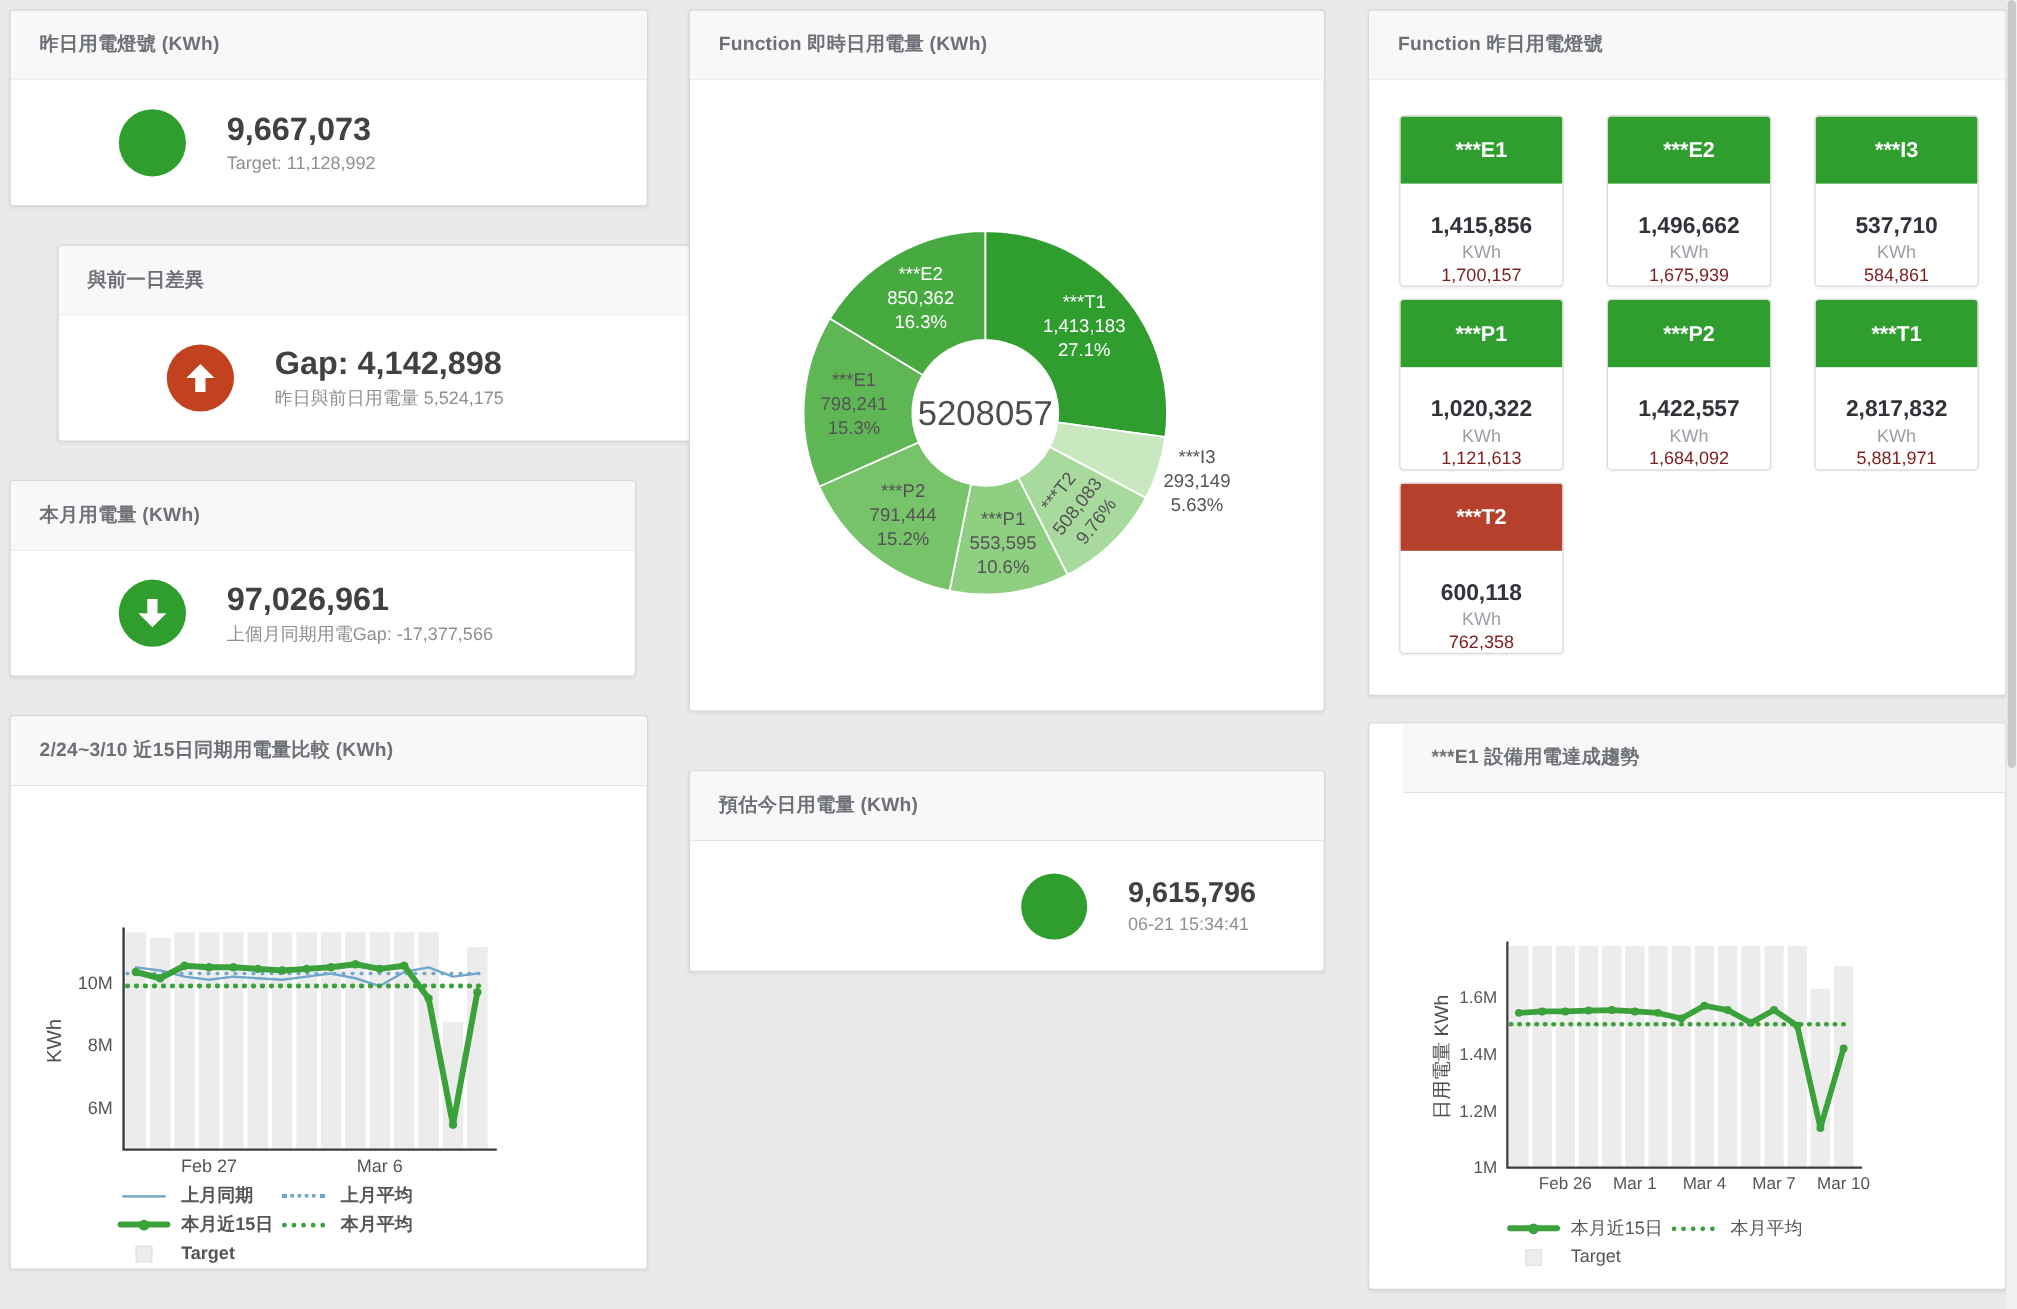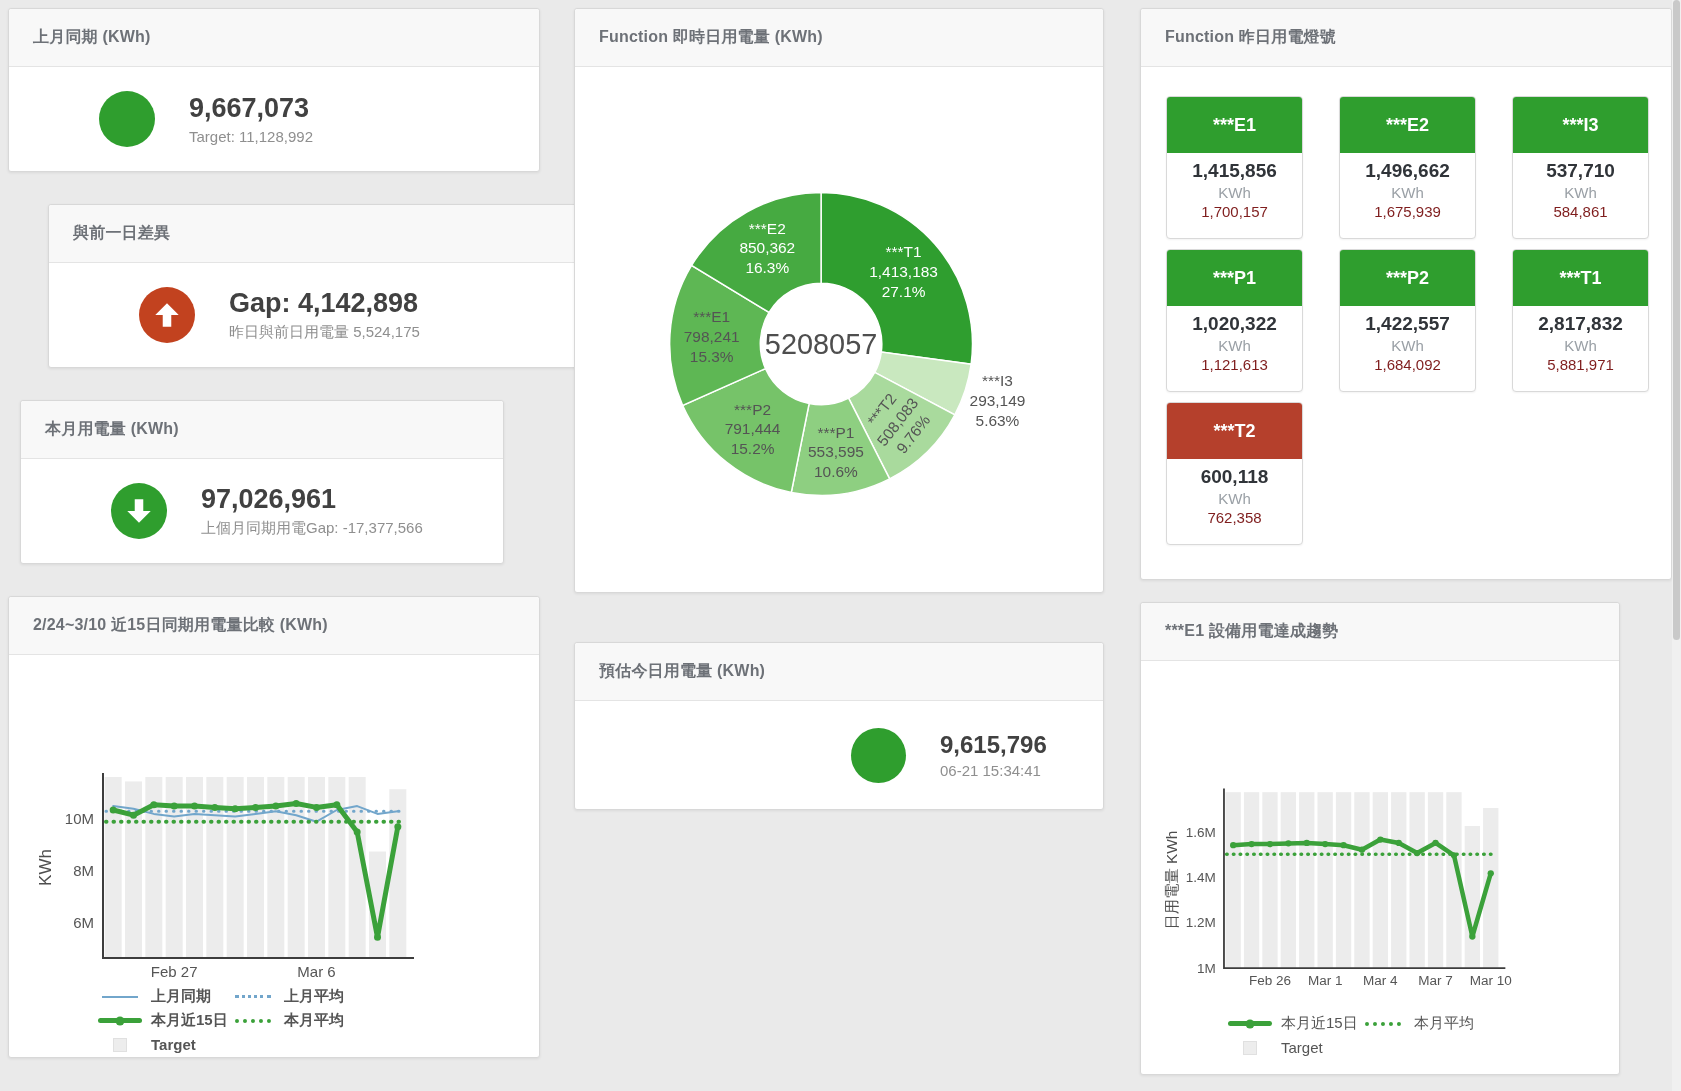--- a/index.html
+++ b/index.html
@@ -39,36 +39,36 @@
   .sw-line-green{width:44px;height:5px;background:#3ba13a;border-radius:3px;position:relative;}
   .sw-line-green::after{content:"";position:absolute;left:50%;top:50%;width:9px;height:9px;background:#3ba13a;
                         border-radius:50%;transform:translate(-50%,-50%);}
   .sw-dot-green{width:36px;height:0;border-top:4px dotted #3ba13a;}
   .sw-square{width:14px;height:14px;background:#ededed;border:1px solid #e0e0e0;box-sizing:border-box;}
 
   
   .tile{position:absolute;width:137px;height:143px;border:1px solid #d9d9d9;border-radius:4px;background:#fff;
         overflow:hidden;text-align:center;box-sizing:border-box;box-shadow:0 1px 2px rgba(0,0,0,.05);}
   .tile-head{height:56px;display:flex;align-items:center;justify-content:center;color:#fff;font-weight:bold;font-size:18px;}
-  .tile-value{font-size:19px;font-weight:bold;color:#303439;margin-top:7px;}
+  .tile-value{font-size:19px;font-weight:bold;color:#303439;margin-top:25px;}
   .tile-unit{font-size:15px;color:#9aa0a6;margin-top:2px;}
   .tile-target{font-size:15px;color:#7f1d1d;margin-top:2px;}
 
   
   .scrollbar{position:absolute;right:0;top:0;width:9px;height:1091px;background:#f0f0f0;}
   .scrollbar-thumb{position:absolute;left:1px;top:0;width:7px;height:640px;background:#c9c9c9;border-radius:4px;}
 </style>
 </head>
 <body>
 
 <div class="page">
 
   <div class="panel" style="left:8px;top:8px;width:532px;height:164px;">
     <div class="panel-header">
-      <span class="panel-title">上月同期 (KWh)</span>
+      <span class="panel-title">昨日用電燈號 (KWh)</span>
     </div>
     <div class="panel-body stat-body">
       <span class="stat-circle" style="background: rgb(47, 158, 46);"></span>
       <div class="stat-text">
         <div class="stat-value">9,667,073</div>
         <div class="stat-sub">Target: 11,128,992</div>
       </div>
     </div>
   </div>
 
@@ -82,21 +82,21 @@
             <path d="M12 3.2 L20.8 12 H15.2 V20.8 H8.8 V12 H3.2 Z" fill="#ffffff"></path>
           </svg>
       </span>
       <div class="stat-text">
         <div class="stat-value">Gap: 4,142,898</div>
         <div class="stat-sub">昨日與前日用電量 5,524,175</div>
       </div>
     </div>
   </div>
 
-  <div class="panel" style="left:20px;top:400px;width:484px;height:164px;">
+  <div class="panel" style="left:8px;top:400px;width:522px;height:164px;">
     <div class="panel-header">
       <span class="panel-title">本月用電量 (KWh)</span>
     </div>
     <div class="panel-body stat-body">
       <span class="stat-circle" style="background: rgb(47, 158, 46);">
         <svg viewBox="0 0 24 24">
             <path d="M12 20.8 L3.2 12 H8.8 V3.2 H15.2 V12 H20.8 Z" fill="#ffffff"></path>
           </svg>
       </span>
       <div class="stat-text">
@@ -308,21 +308,21 @@
         </div>
         <div class="tile" style="left: 25px; top: 335px;">
           <div class="tile-head" style="background: rgb(181, 64, 44);">***T2</div>
           <div class="tile-value">600,118</div>
           <div class="tile-unit">KWh</div>
           <div class="tile-target">762,358</div>
         </div>
       </div>
   </div>
 
-  <div class="panel" style="left:1140px;top:602px;width:480px;height:473px;">
+  <div class="panel" style="left:1140px;top:602px;width:532px;height:473px;padding-left:28px;">
     <div class="panel-header">
       <span class="panel-title">***E1 設備用電達成趨勢</span>
     </div>
     <div class="panel-body">
       <div class="chart-box" id="e1-trend-chart">
           <svg viewBox="0 0 530 413" width="100%" height="100%">
             <rect x="93.7" y="123" width="17" height="195" fill="#ececec"></rect>
             <rect x="114.1" y="123" width="17" height="195" fill="#ececec"></rect>
             <rect x="134.5" y="123" width="17" height="195" fill="#ececec"></rect>
             <rect x="154.89999999999998" y="123" width="17" height="195" fill="#ececec"></rect>

